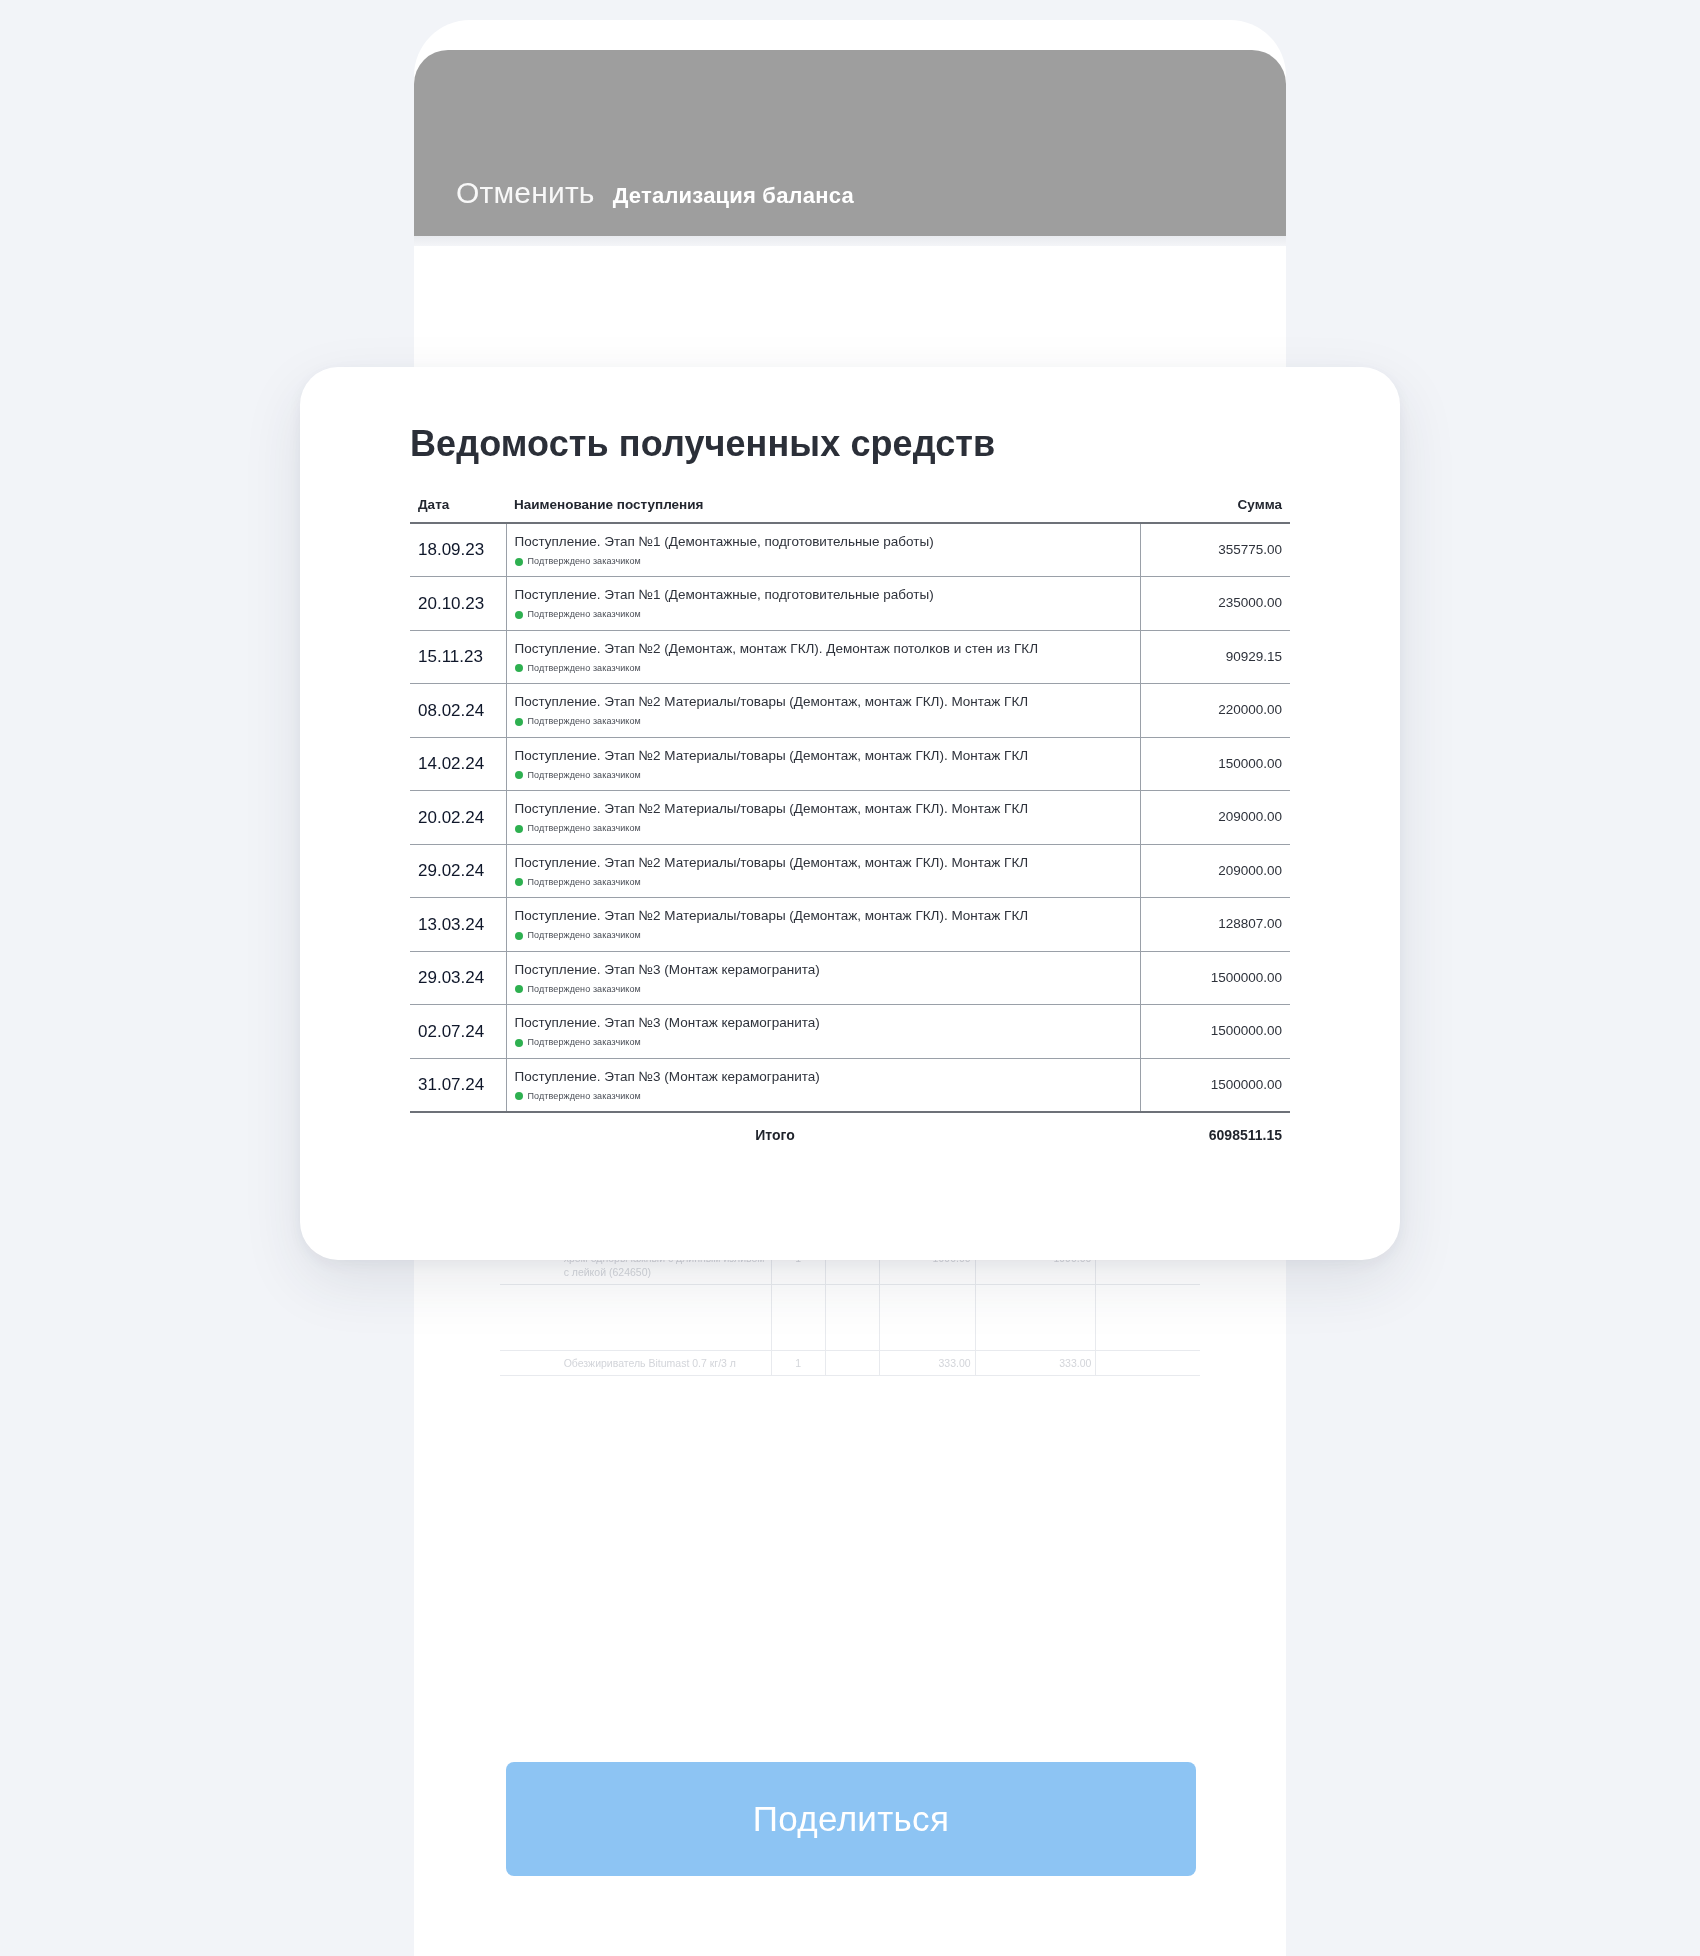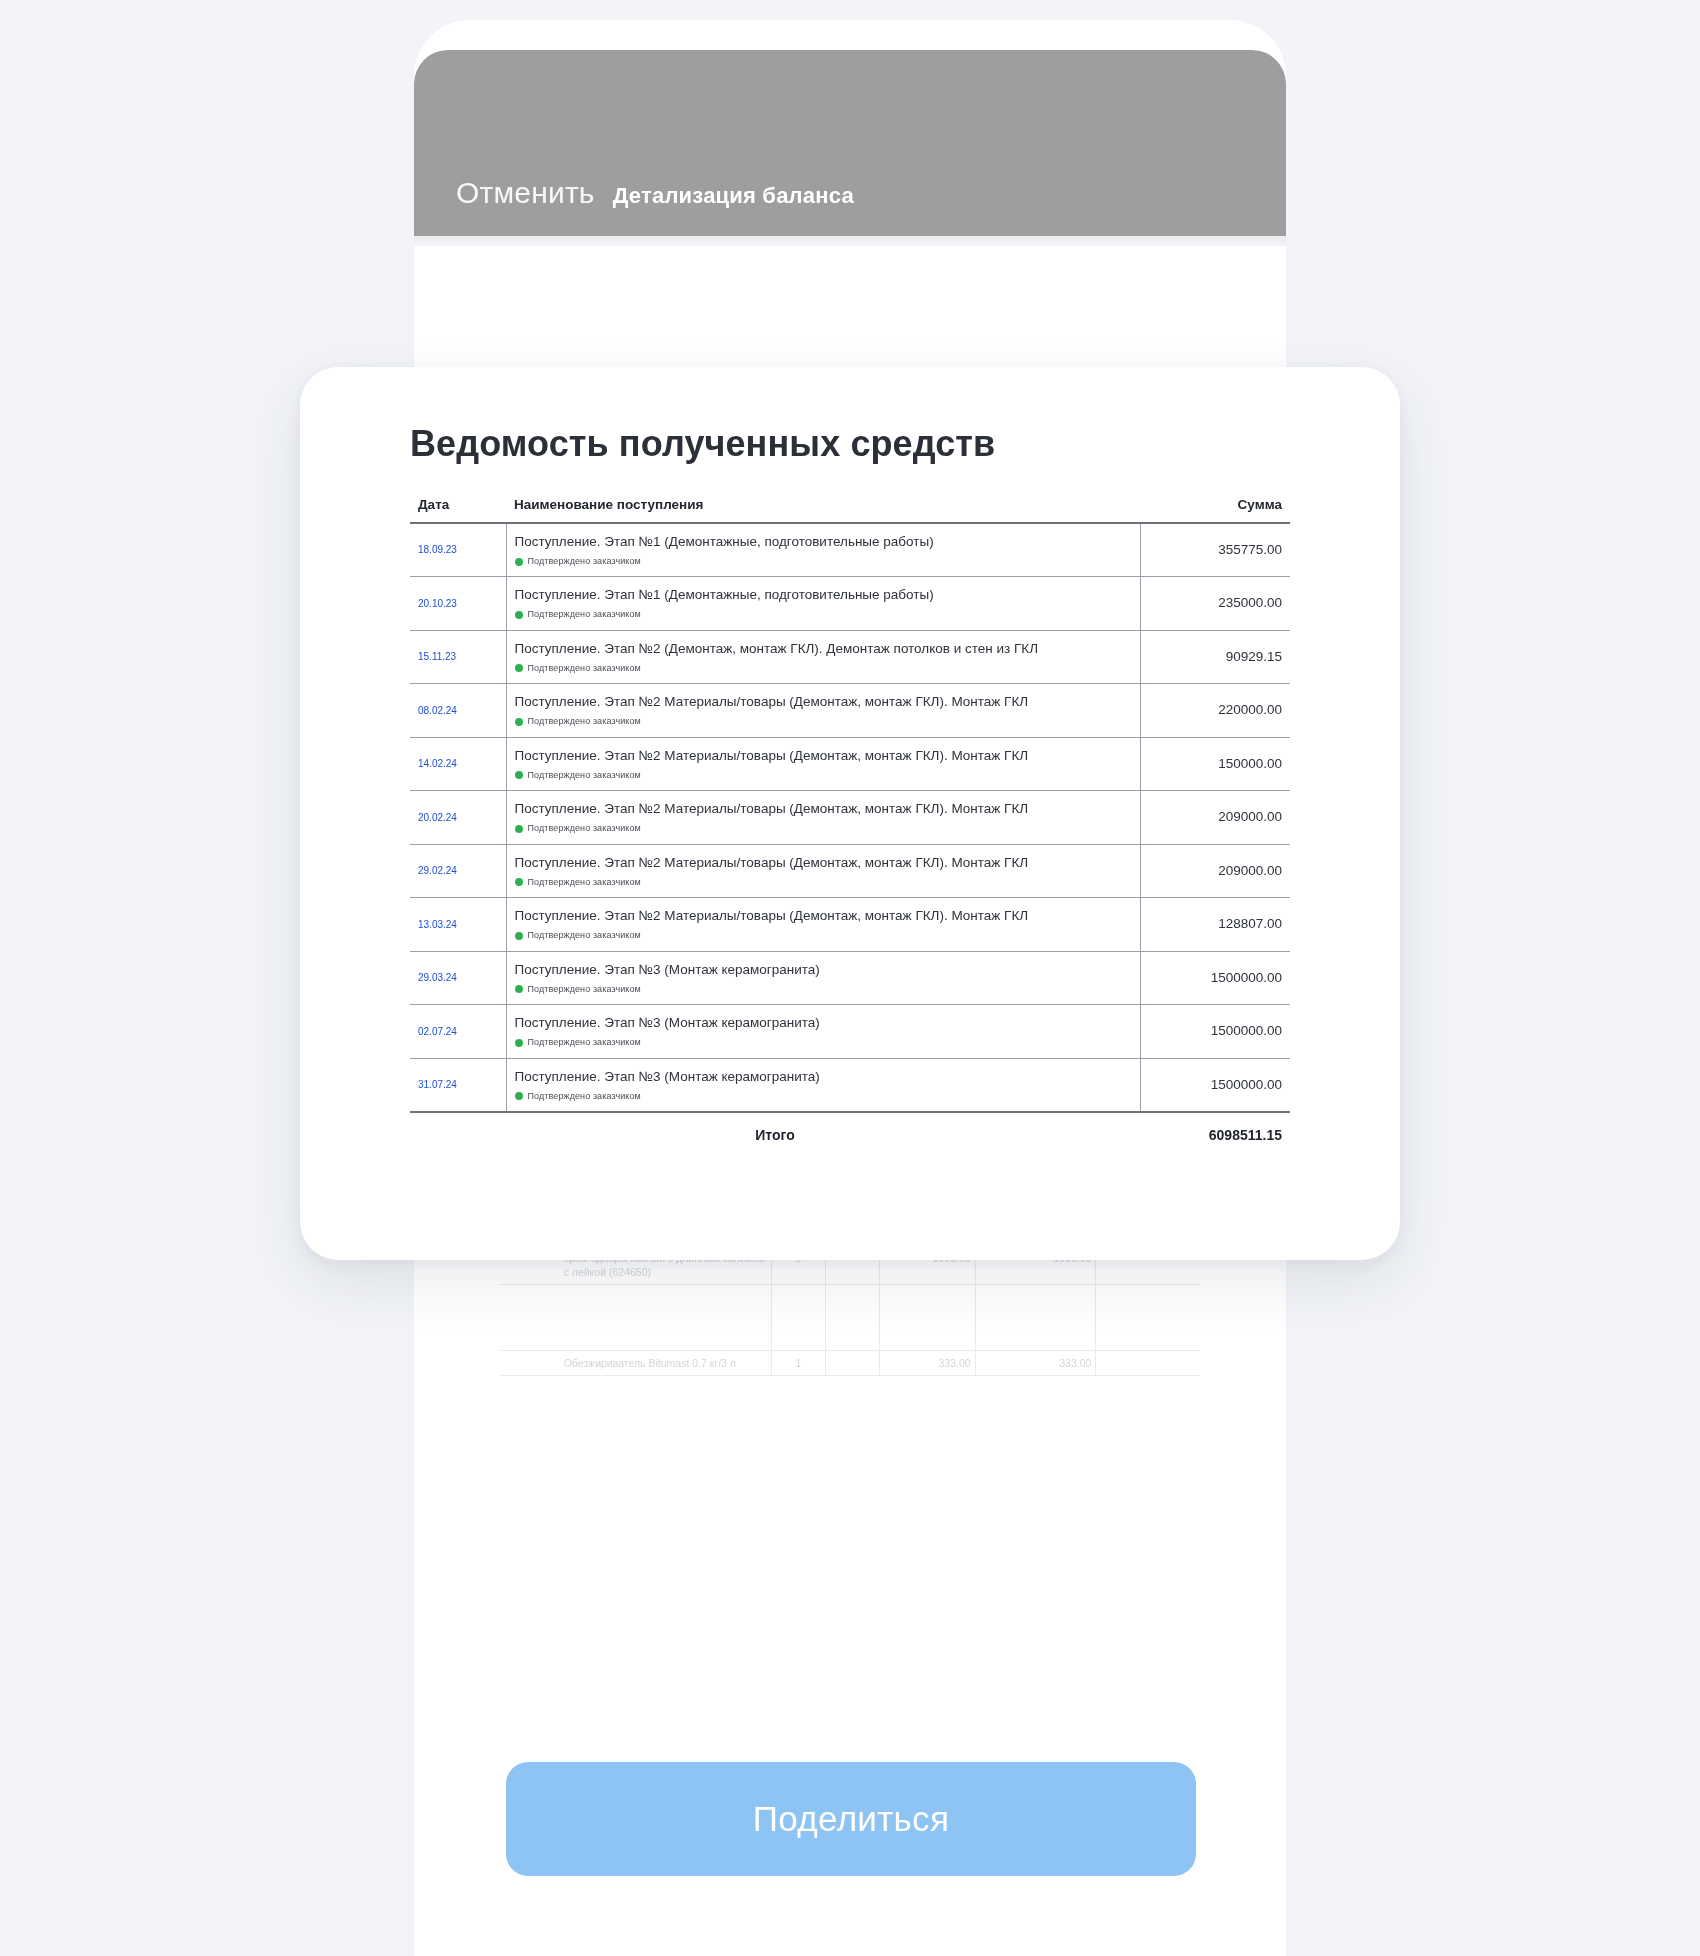--- a/index.html
+++ b/index.html
@@ -110,42 +110,42 @@
     font-size:13.5px; font-weight:700; color:#232730;
     text-align:left; padding:0 8px 10px 8px; white-space:nowrap;
   }
   .t1 th.num { text-align:right; }
   .t1 thead tr { border-bottom:2px solid #6d7178; }
   .t1 td {
     padding:9px 8px; vertical-align:middle; line-height:1.4;
     border-bottom:1.5px solid #9aa0a8;
   }
   .t1 td.date {
-    width:96px; font-size:10px; color:#1d4ed8; white-space:nowrap;
+    width:96px; font-size:17px; color:#0f172a; white-space:nowrap;
   }
   .t1 td.desc { border-left:1.5px solid #9aa0a8; border-right:1.5px solid #9aa0a8; }
   .t1 td.amt { text-align:right; width:150px; white-space:nowrap; }
   .t1 .conf2 {
     display:block; margin-top:3px; font-size:9px; color:#4a4e56; letter-spacing:.1px;
   }
   .dot {
     display:inline-block; width:8px; height:8px; border-radius:50%;
     background:#2eb050; margin-right:5px; vertical-align:middle;
   }
   .t1 tfoot td {
     border-bottom:none; border-left:none; border-right:none;
     padding-top:13px; font-weight:700; font-size:14px; color:#1f232b;text-align:center;
   }
   .t1 tbody tr:last-child td { border-bottom:2px solid #6d7178; }
 
   
   .share-btn {
     position:absolute; left:506px; top:1762px;
     width:690px; height:114px;
-    background:#8dc4f3; border-radius:22px;
+    background:#8dc4f3; border-radius:8px;
     display:flex; align-items:center; justify-content:center;
     color:#ffffff; font-size:35px; font-weight:400; letter-spacing:.3px;
     cursor:pointer; border:none;
   }
 </style>
 </head>
 <body>
 
 <div id="root">
 

